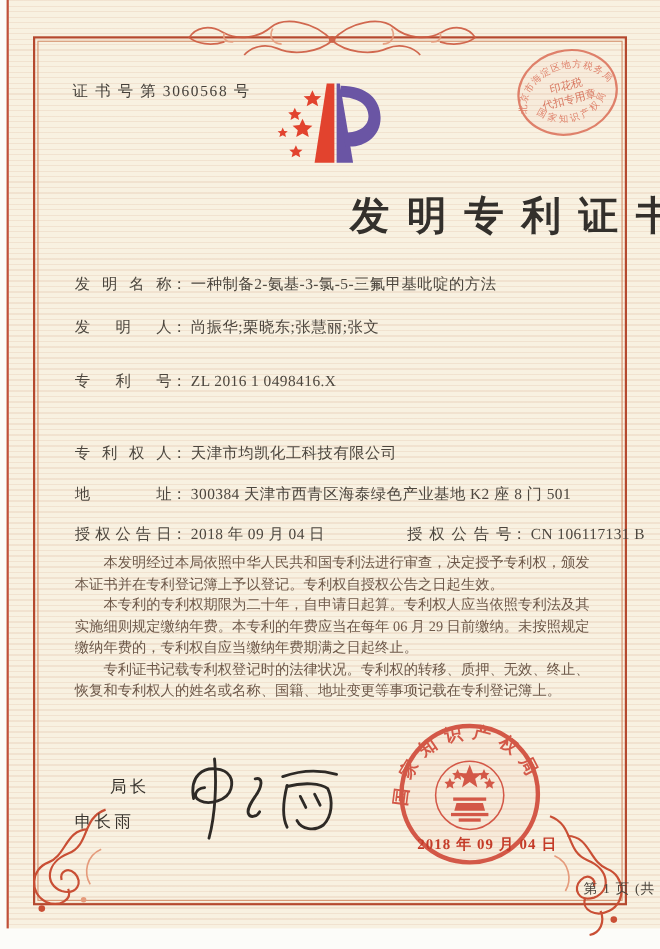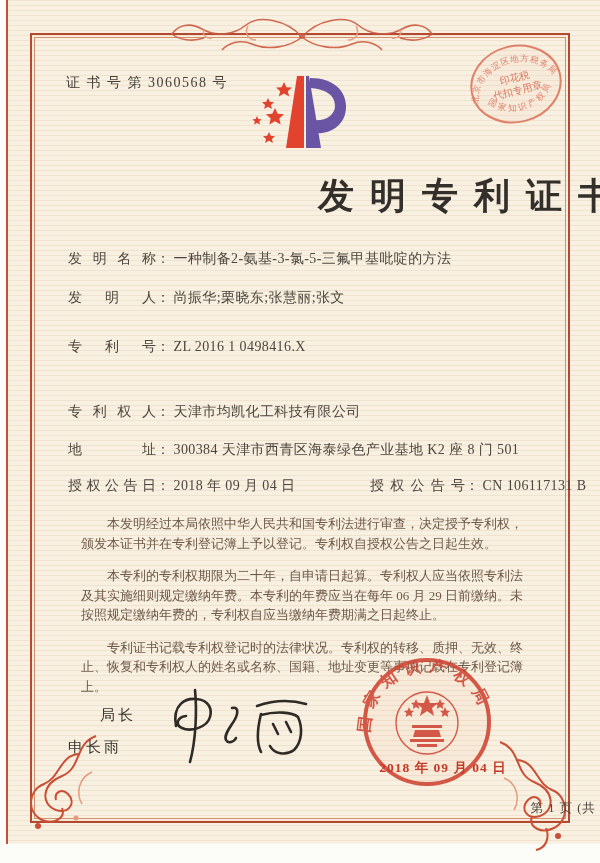--- a/index.html
+++ b/index.html
@@ -42,21 +42,21 @@
     text-align:justify;text-align-last:justify;color:#4c463e;
   }
   .colon{display:inline-block;}
   .fvalue{letter-spacing:0.4px;}
   .pair2{position:absolute;left:302px;top:0;white-space:nowrap;}
   .body-text{
     position:absolute;left:60px;top:501px;width:468px;
     font-size:13px;line-height:19.5px;color:#6d5849;
     text-align:justify;
   }
-  .body-text p{margin:13px;text-indent:2em;}
+  .body-text p{margin:0;text-indent:2em;}
   .sig-title{position:absolute;left:60px;top:706px;font-size:15px;letter-spacing:3px;color:#38342e;margin-left:32px;}
   .sig-name{position:absolute;left:60px;top:738px;font-size:15px;letter-spacing:3px;color:#38342e;}
   .seal-date{
     position:absolute;left:360px;top:759px;width:150px;text-align:center;
     font-size:13.5px;color:#c43b28;letter-spacing:1px;font-weight:600;
   }
   .footer{
     position:absolute;left:0;top:800px;width:100%;text-align:right;
     font-size:12.5px;color:#4a443c;letter-spacing:1px;
   }

